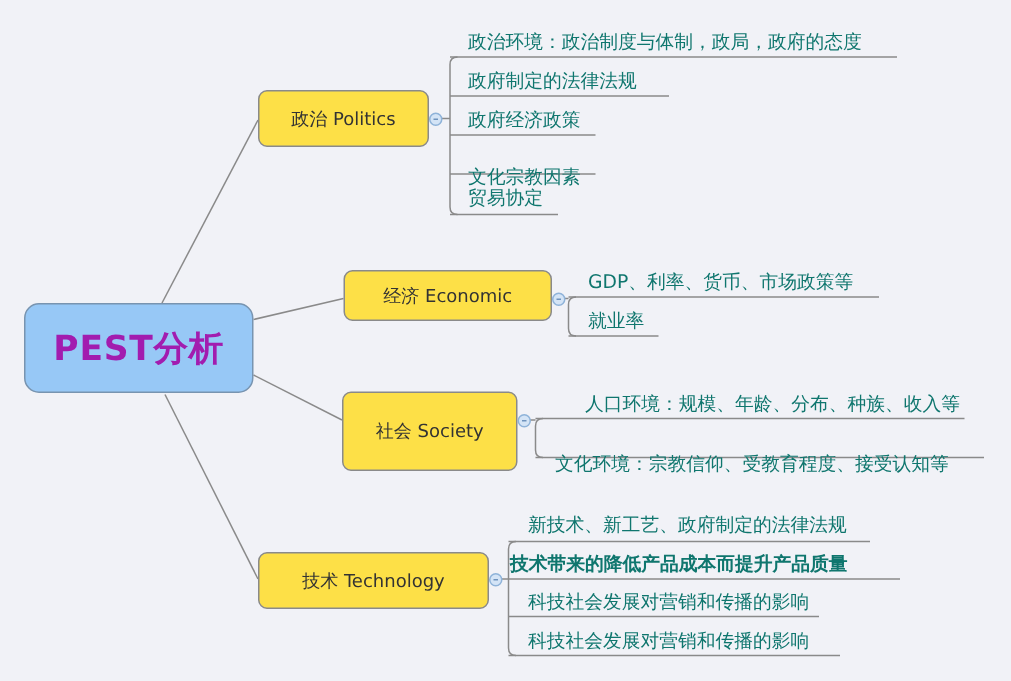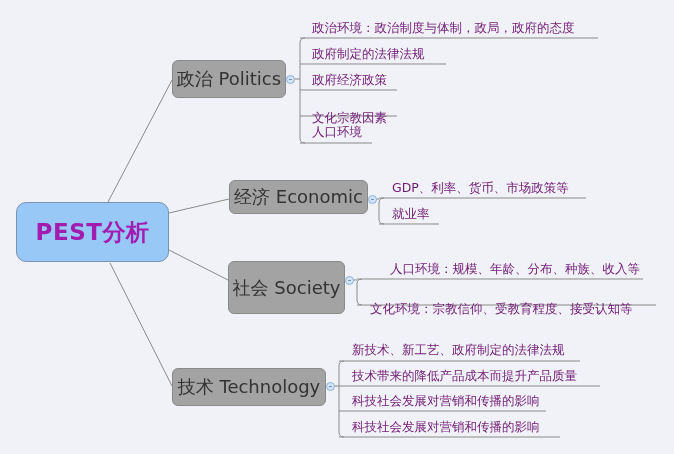--- a/index.html
+++ b/index.html
@@ -9,33 +9,33 @@
     font-family: "DejaVu Sans", "Liberation Sans", sans-serif;
   }
   svg.lines { position: absolute; left: 0; top: 0; width: 674px; height: 454px; }
   .root {
     position: absolute; left: 16px; top: 202px; width: 153px; height: 60px;
     background: #97c8f6; border: 1px solid #7894b0; border-radius: 10px;
     box-sizing: border-box; display: flex; align-items: center; justify-content: center;
     font-weight: bold; font-size: 23px; color: #a21caf; letter-spacing: 0.5px;
   }
   .branch {
-    position: absolute; background: #a3a3a3; border: 1px solid #8a8a8a; border-radius: 6px;
+    position: absolute; background: #fde047; border: 1px solid #8a8a8a; border-radius: 6px;
     box-sizing: border-box; display: flex; align-items: center; justify-content: center;
-    font-size: 18px; color: #333; white-space: nowrap;
+    font-size: 12px; color: #333; white-space: nowrap;
   }
   .toggle {
     position: absolute; width: 9px; height: 9px; border-radius: 50%;
     background: #d4e4f6; border: 1px solid #8fb3d9; box-sizing: border-box;
   }
   .toggle::after {
     content: ""; position: absolute; left: 2px; top: 3px; width: 3px; height: 1px; background: #6f93bd;
   }
   .leaf {
-    position: absolute; font-size: 12.5px; color: #701a75; white-space: nowrap; line-height: 16px;
+    position: absolute; font-size: 12.5px; color: #0f766e; white-space: nowrap; line-height: 16px;
   }
 </style>
 </head>
 <body>
 
 <svg class="lines" xmlns="http://www.w3.org/2000/svg">
   <g fill="none" stroke="#8a8a8a" stroke-width="1">
 
     <line x1="108" y1="202" x2="172" y2="80"></line>
     <line x1="169" y1="213" x2="229" y2="199"></line>
@@ -74,36 +74,36 @@
 </div>
 
 <div class="branch" style="left:172px;top:60px;width:114px;height:38px;">
   <span>政治 Politics</span>
 </div>
 <div class="toggle" style="left:286px;top:75px;"></div>
 <div class="leaf" style="left:312px;top:20px;">政治环境：政治制度与体制，政局，政府的态度</div>
 <div class="leaf" style="left:312px;top:46px;">政府制定的法律法规</div>
 <div class="leaf" style="left:312px;top:72px;">政府经济政策</div>
 <div class="leaf" style="left:312px;top:110px;">文化宗教因素</div>
-<div class="leaf" style="left:312px;top:124px;">人口环境</div>
+<div class="leaf" style="left:312px;top:124px;">贸易协定</div>
 
 <div class="branch" style="left:229px;top:180px;width:139px;height:34px;">
   <span>经济 Economic</span>
 </div>
 <div class="toggle" style="left:368px;top:195px;"></div>
 <div class="leaf" style="left:392px;top:180px;">GDP、利率、货币、市场政策等</div>
 <div class="leaf" style="left:392px;top:206px;">就业率</div>
 
 <div class="branch" style="left:228px;top:261px;width:117px;height:53px;">
   <span>社会 Society</span>
 </div>
 <div class="toggle" style="left:345px;top:276px;"></div>
 <div class="leaf" style="left:390px;top:261px;font-family:Liberation Serif, serif;">人口环境：规模、年龄、分布、种族、收入等</div>
 <div class="leaf" style="left:370px;top:287px;margin-top:14px;">文化环境：宗教信仰、受教育程度、接受认知等</div>
 
 <div class="branch" style="left:172px;top:368px;width:154px;height:38px;">
   <span>技术 Technology</span>
 </div>
 <div class="toggle" style="left:326px;top:382px;"></div>
 <div class="leaf" style="left:352px;top:342px;">新技术、新工艺、政府制定的法律法规</div>
-<div class="leaf" style="left:352px;top:368px;">技术带来的降低产品成本而提升产品质量</div>
+<div class="leaf" style="left:340px;top:368px;font-weight:bold;">技术带来的降低产品成本而提升产品质量</div>
 <div class="leaf" style="left:352px;top:393px;">科技社会发展对营销和传播的影响</div>
 <div class="leaf" style="left:352px;top:419px;">科技社会发展对营销和传播的影响</div>
 
 </body></html>

